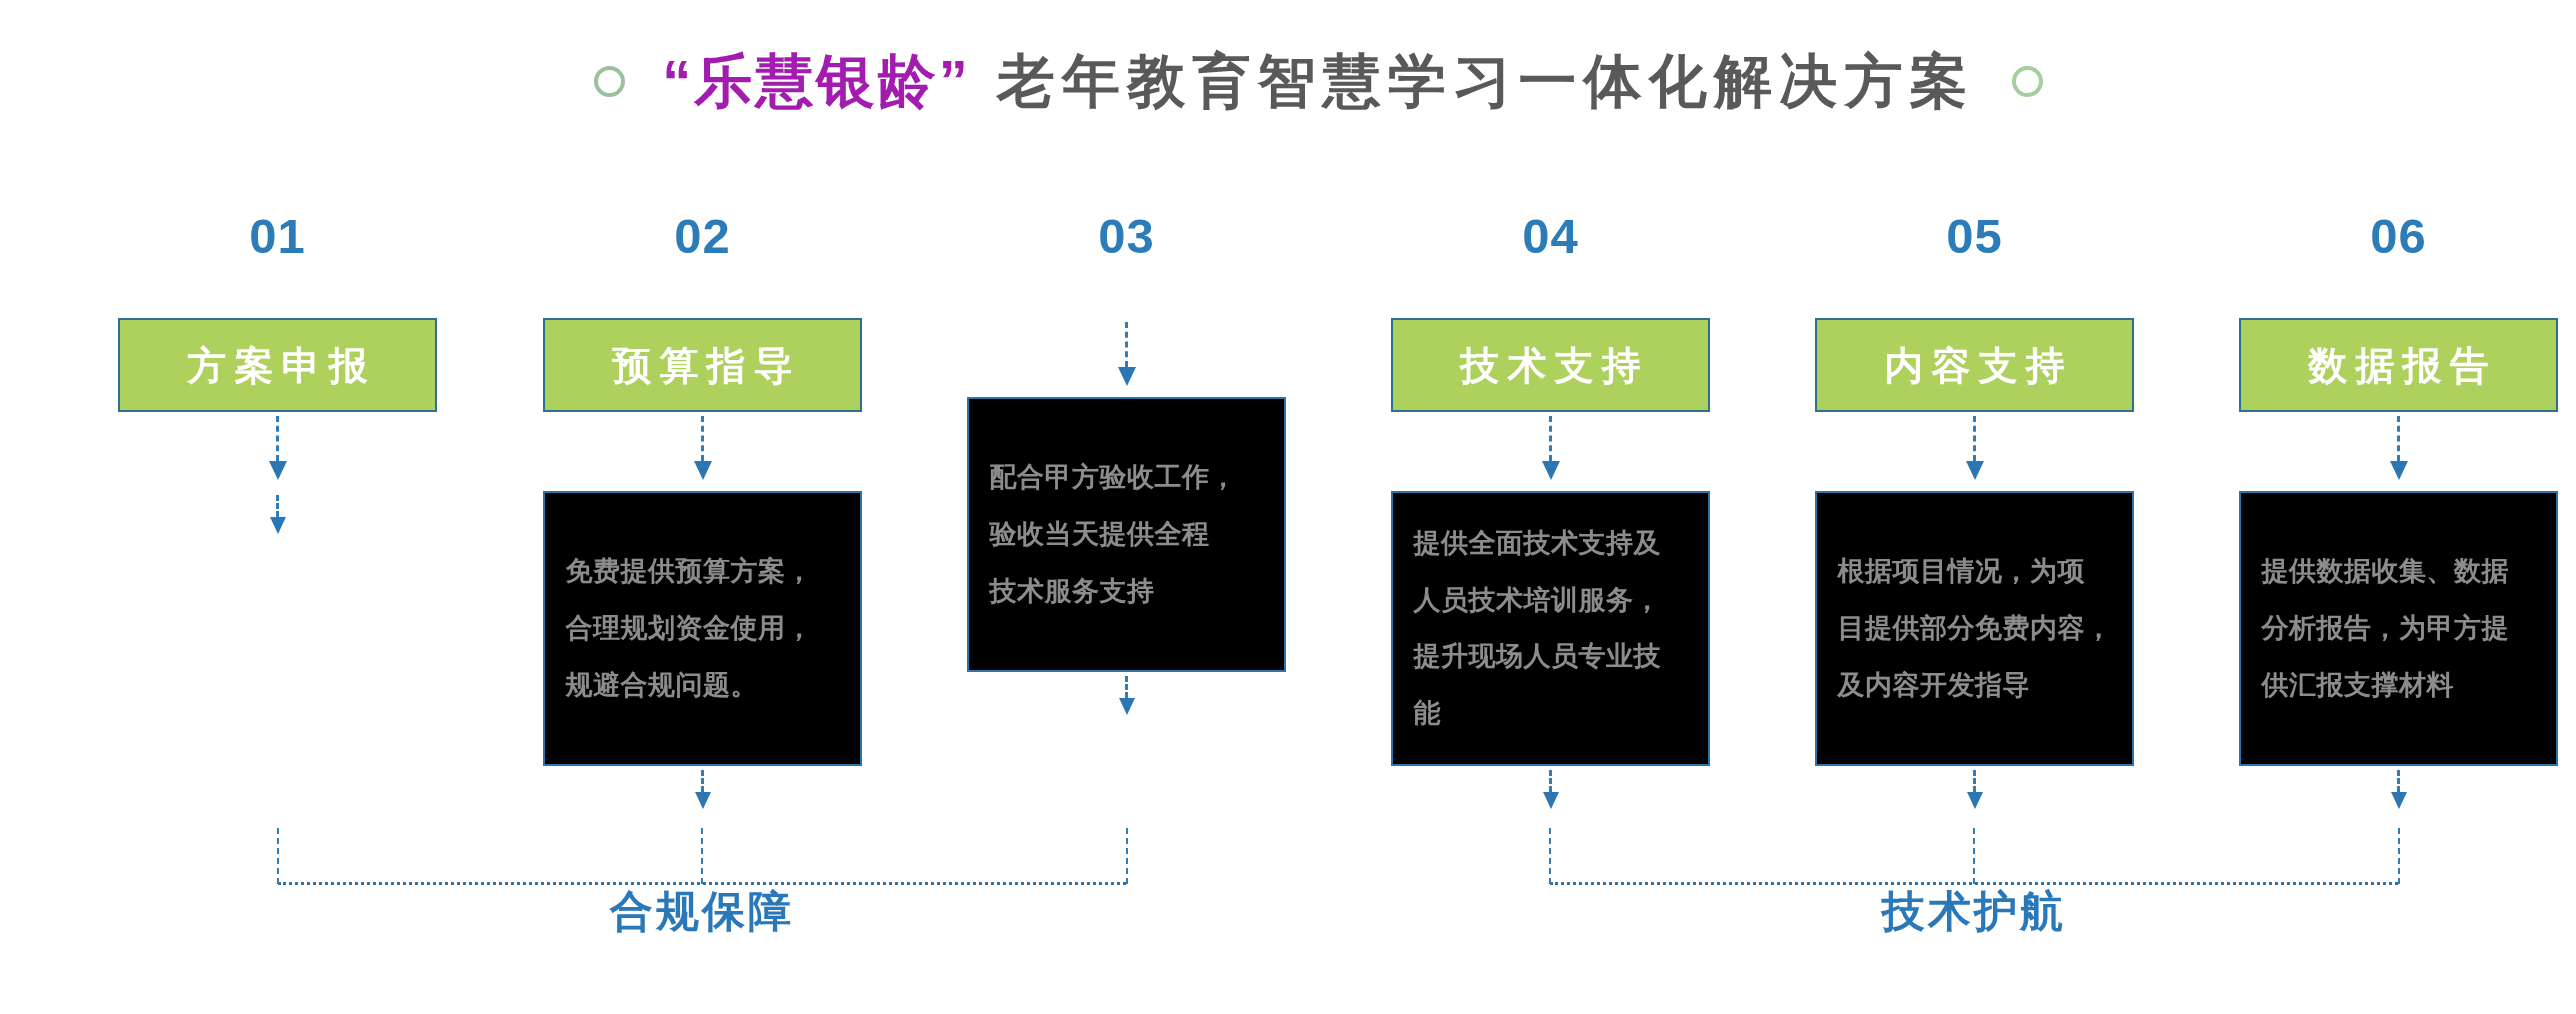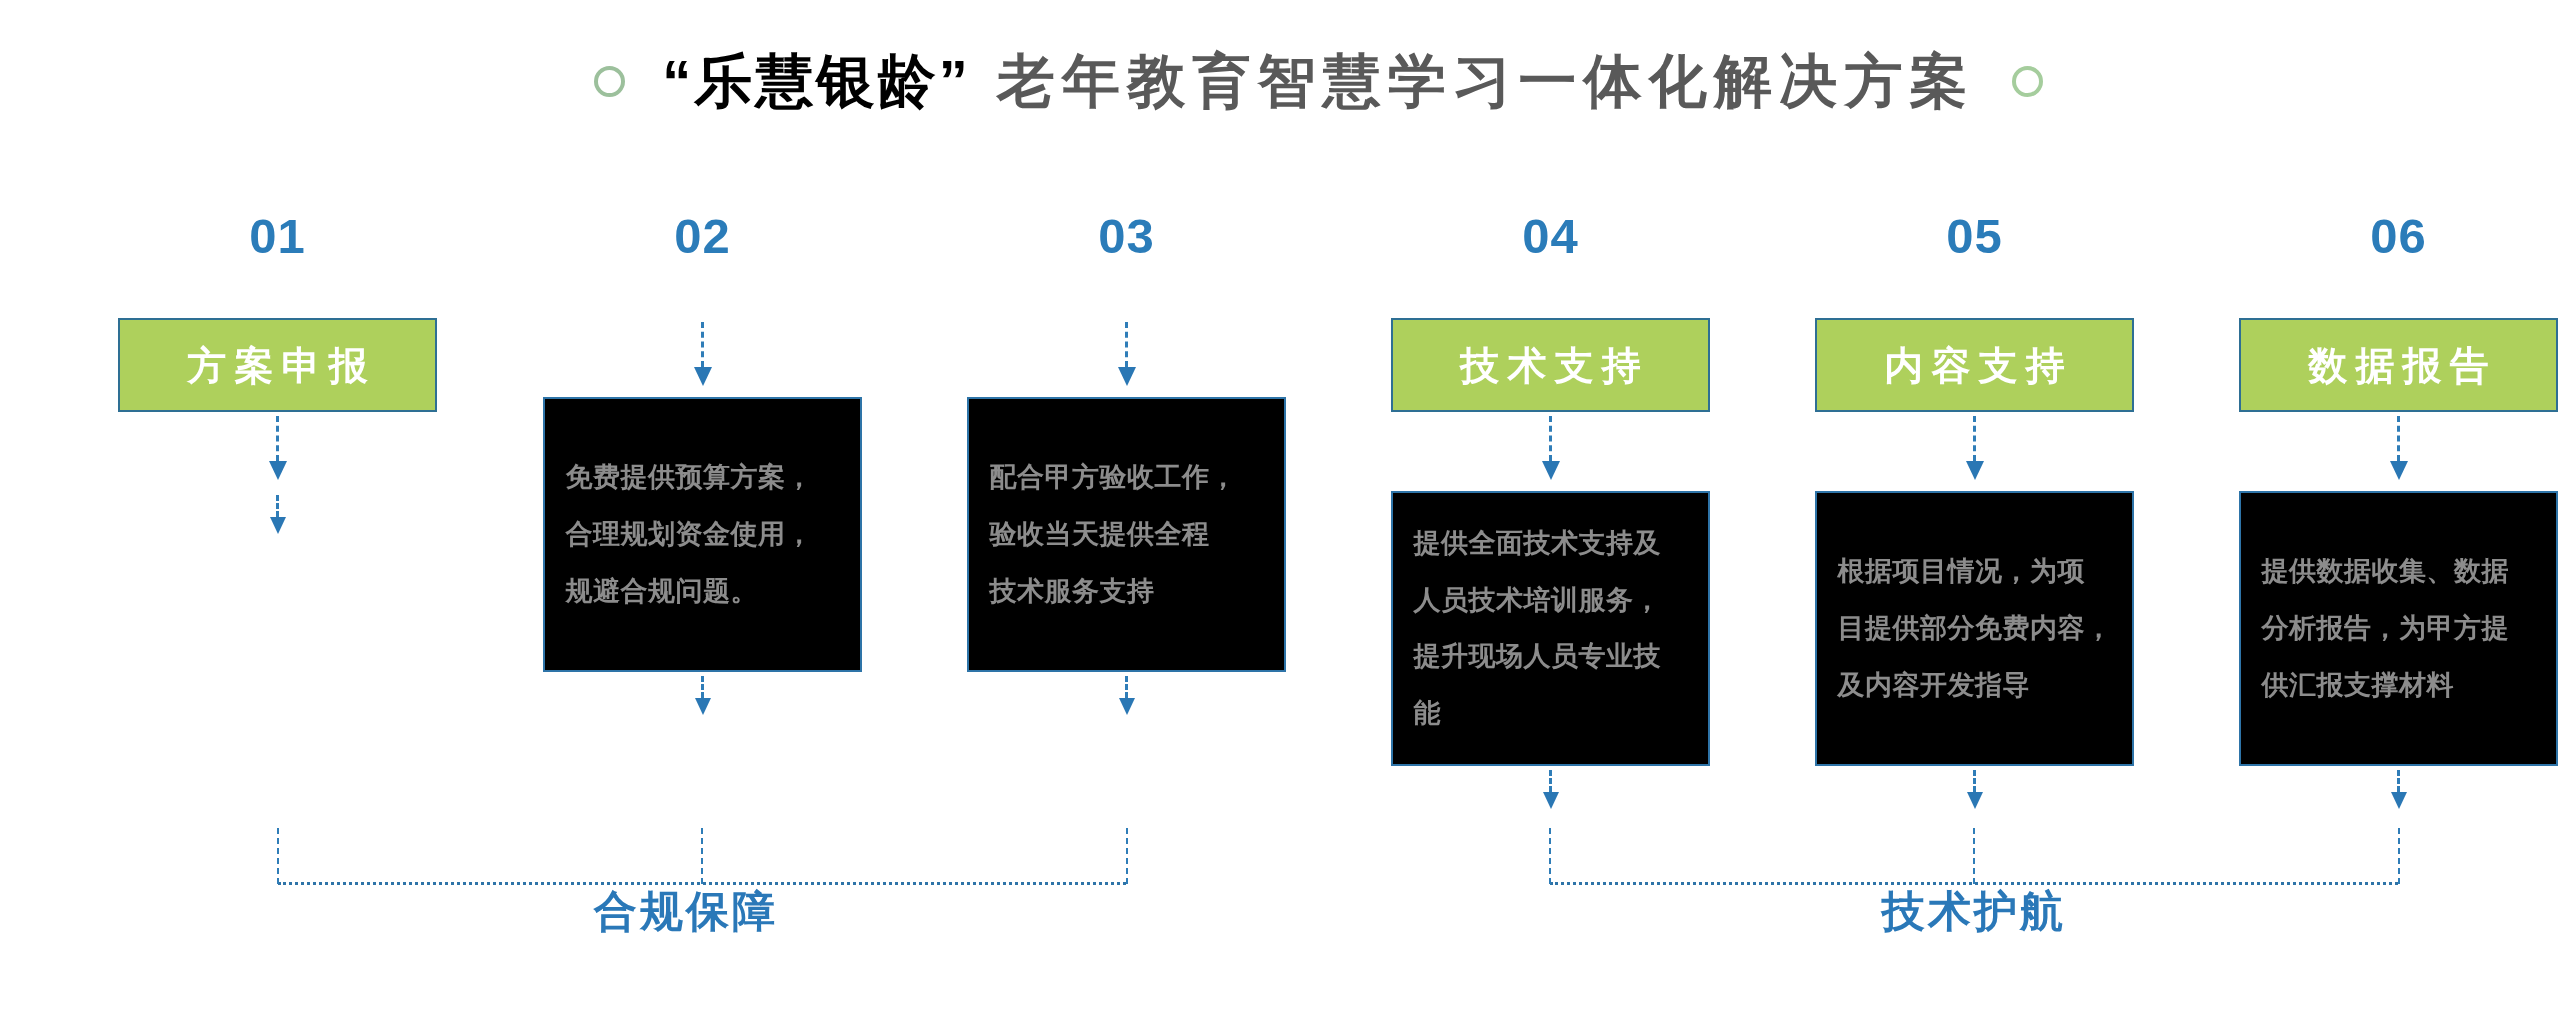--- a/index.html
+++ b/index.html
@@ -18,21 +18,21 @@
   }
   .deco-circle{
     width:23px;height:23px;border-radius:50%;
     border:4.1px solid #9cc09c;background:transparent;flex:0 0 auto;
   }
   .deco-circle.right{border-color:#a5cd9d;}
   h1.title{
     margin:0;font-size:58px;line-height:1.2;font-weight:800;
     color:#595959;letter-spacing:7.2px;white-space:nowrap;
   }
-  .title .brand{color:#000000;margin-right:26px;letter-spacing:3.1px;}
+  .title .brand{color:#a21caf;margin-right:26px;letter-spacing:3.1px;}
 
   
   .col{
     position:absolute;top:212px;width:319px;
     display:flex;flex-direction:column;align-items:center;
   }
   .num{
     font-size:49px;line-height:1;font-weight:800;color:#2b7cb9;
     margin-bottom:57px;letter-spacing:1px;
   }
@@ -111,20 +111,23 @@
         <span class="tri"></span>
       </div>
     <div class="arrow a2">
         <span class="dash"></span>
         <span class="tri"></span>
       </div>
   </section>
 
   <section class="col" style="left:543px">
     <div class="num">02</div>
+    <div class="head-box">
+        <span class="head-label">预算指导</span>
+      </div>
     <div class="arrow a1">
         <span class="dash"></span>
         <span class="tri"></span>
       </div>
     <div class="desc-box">
         <div class="desc-text">免费提供预算方案，
 合理规划资金使用，
 规避合规问题。</div>
       </div>
     <div class="arrow a2">
@@ -209,21 +212,21 @@
         <span class="dash"></span>
         <span class="tri"></span>
       </div>
   </section>
 
   <div class="bracket" style="left:278px;width:848px">
     <i class="stub s1"></i>
     <i class="stub s2"></i>
     <i class="stub s3"></i>
   </div>
-  <div class="group-label" style="left:262px;width:848px">合规保障</div>
+  <div class="group-label" style="left:278px;width:848px">合规保障</div>
 
   <div class="bracket" style="left:1550px;width:848px">
     <i class="stub s1"></i>
     <i class="stub s2"></i>
     <i class="stub s3"></i>
   </div>
   <div class="group-label" style="left:1550px;width:848px">技术护航</div>
 
 </div>
 

